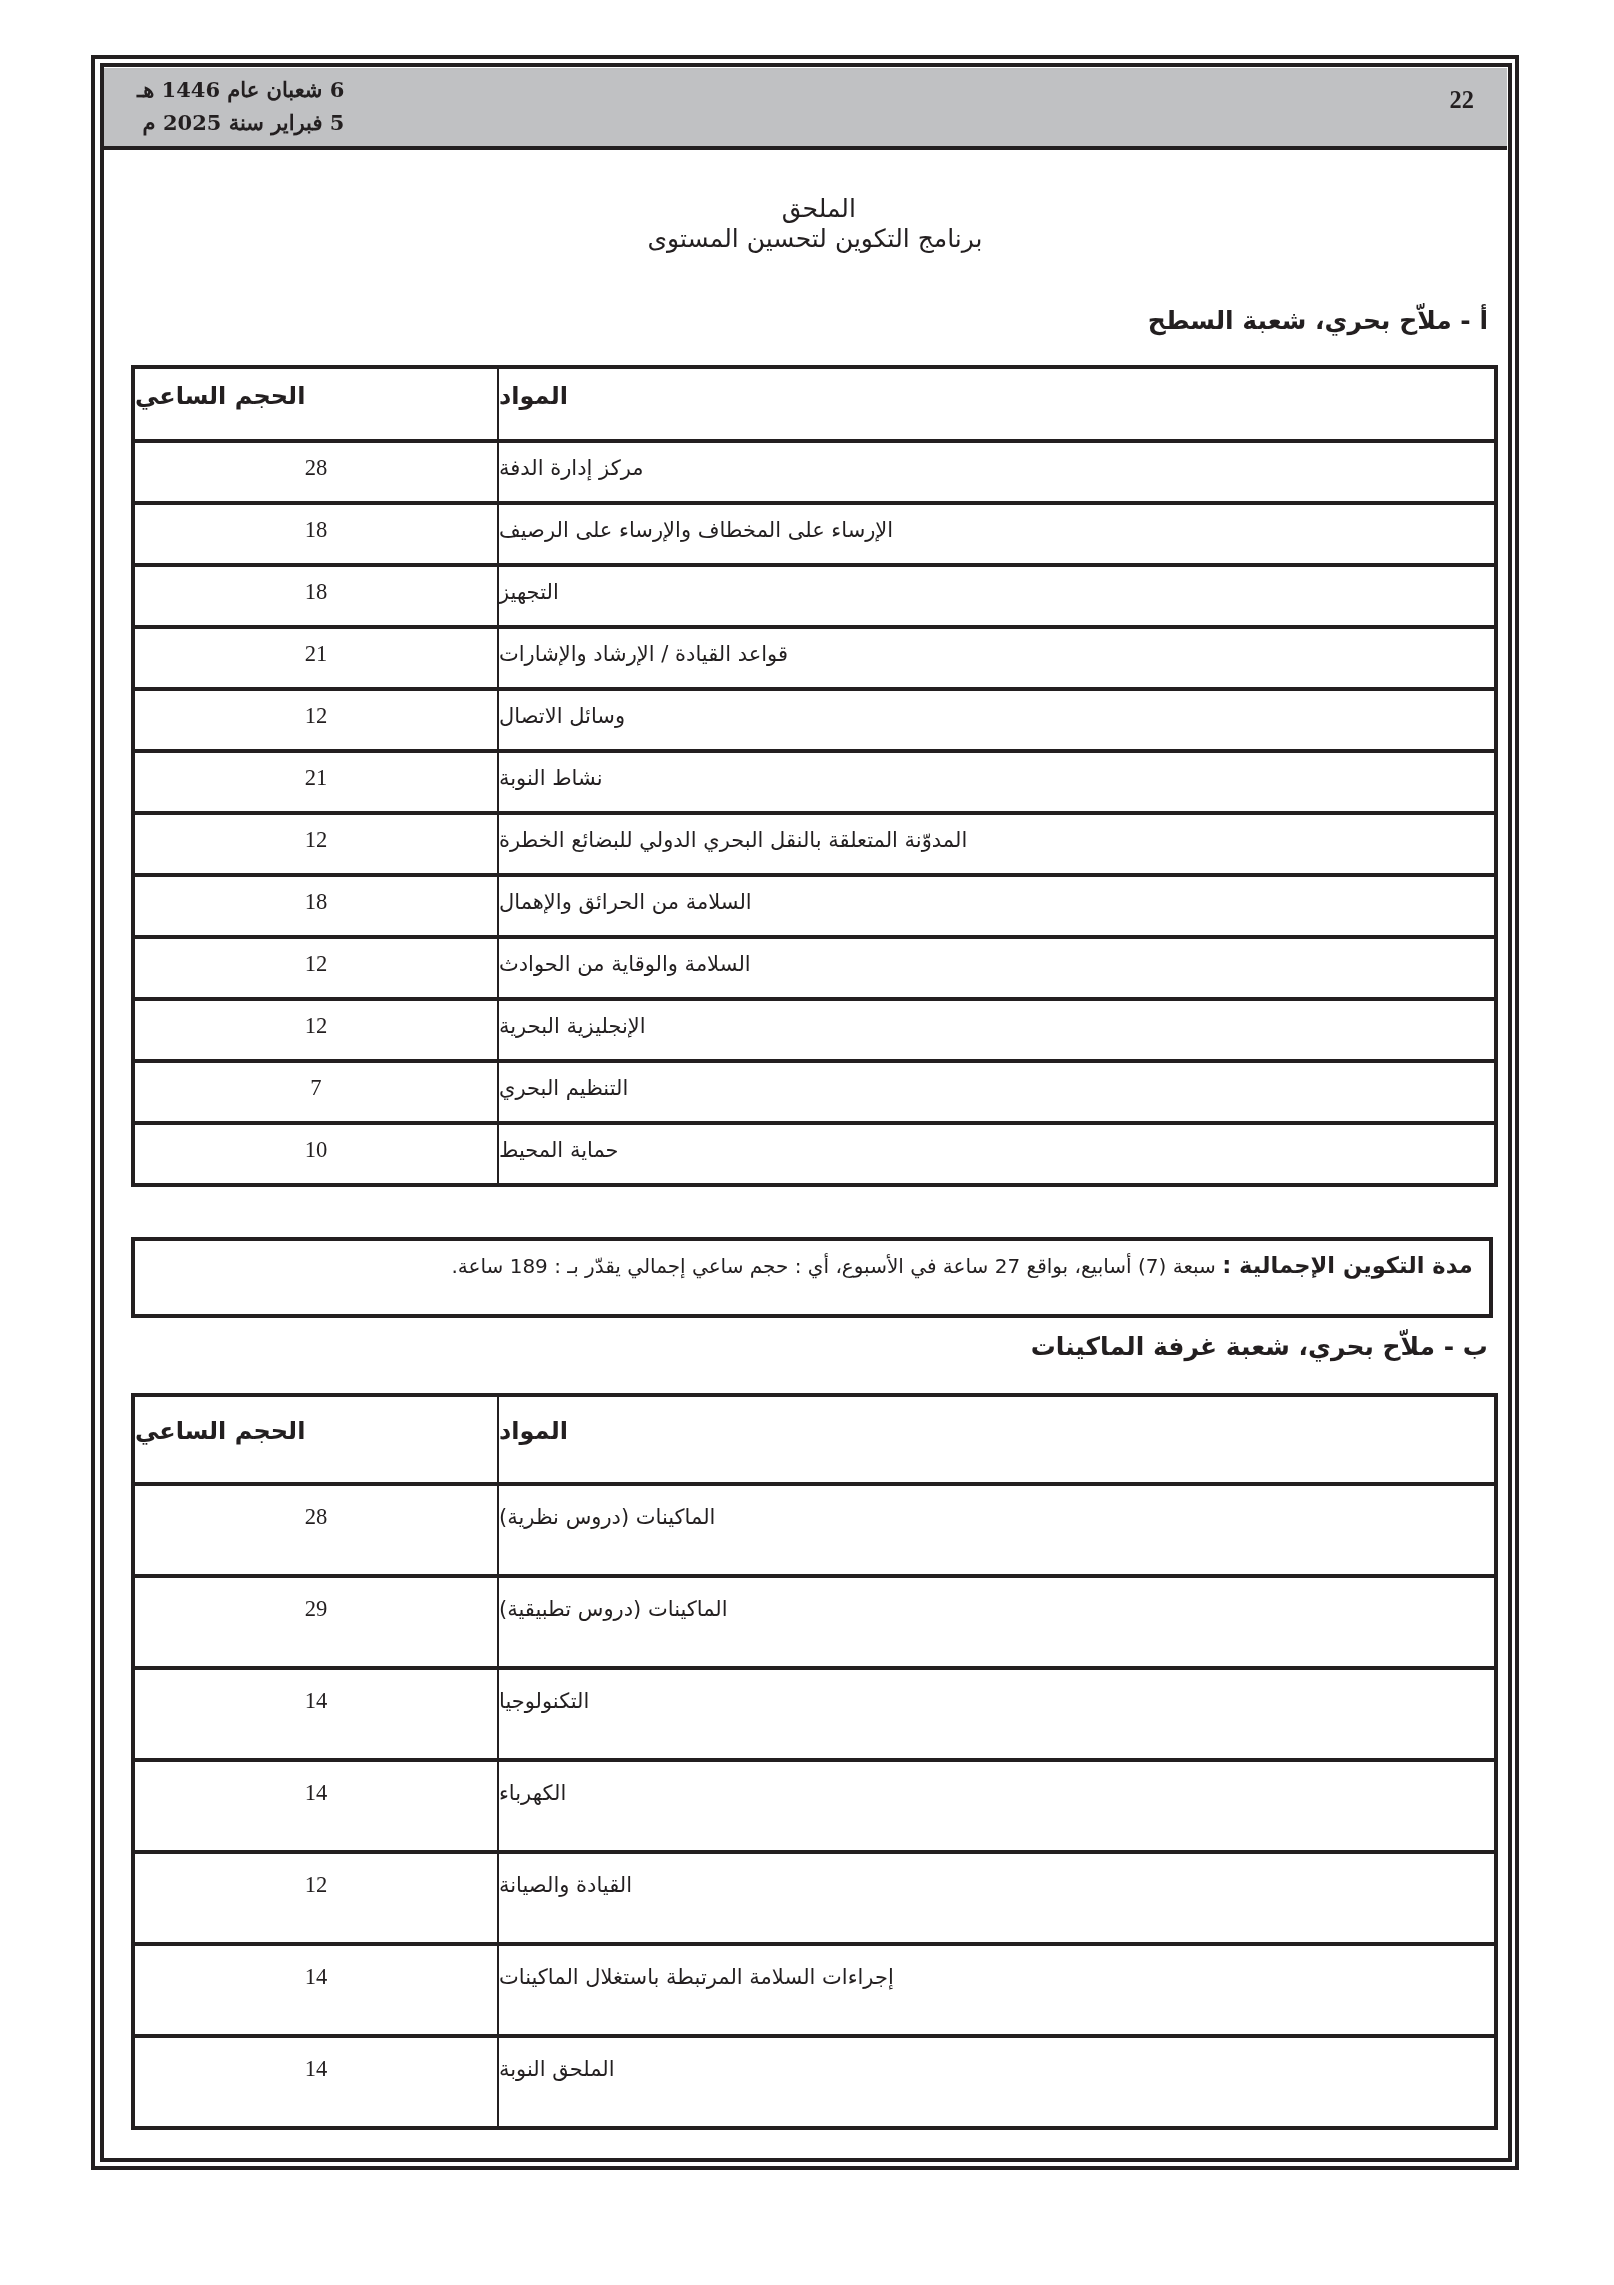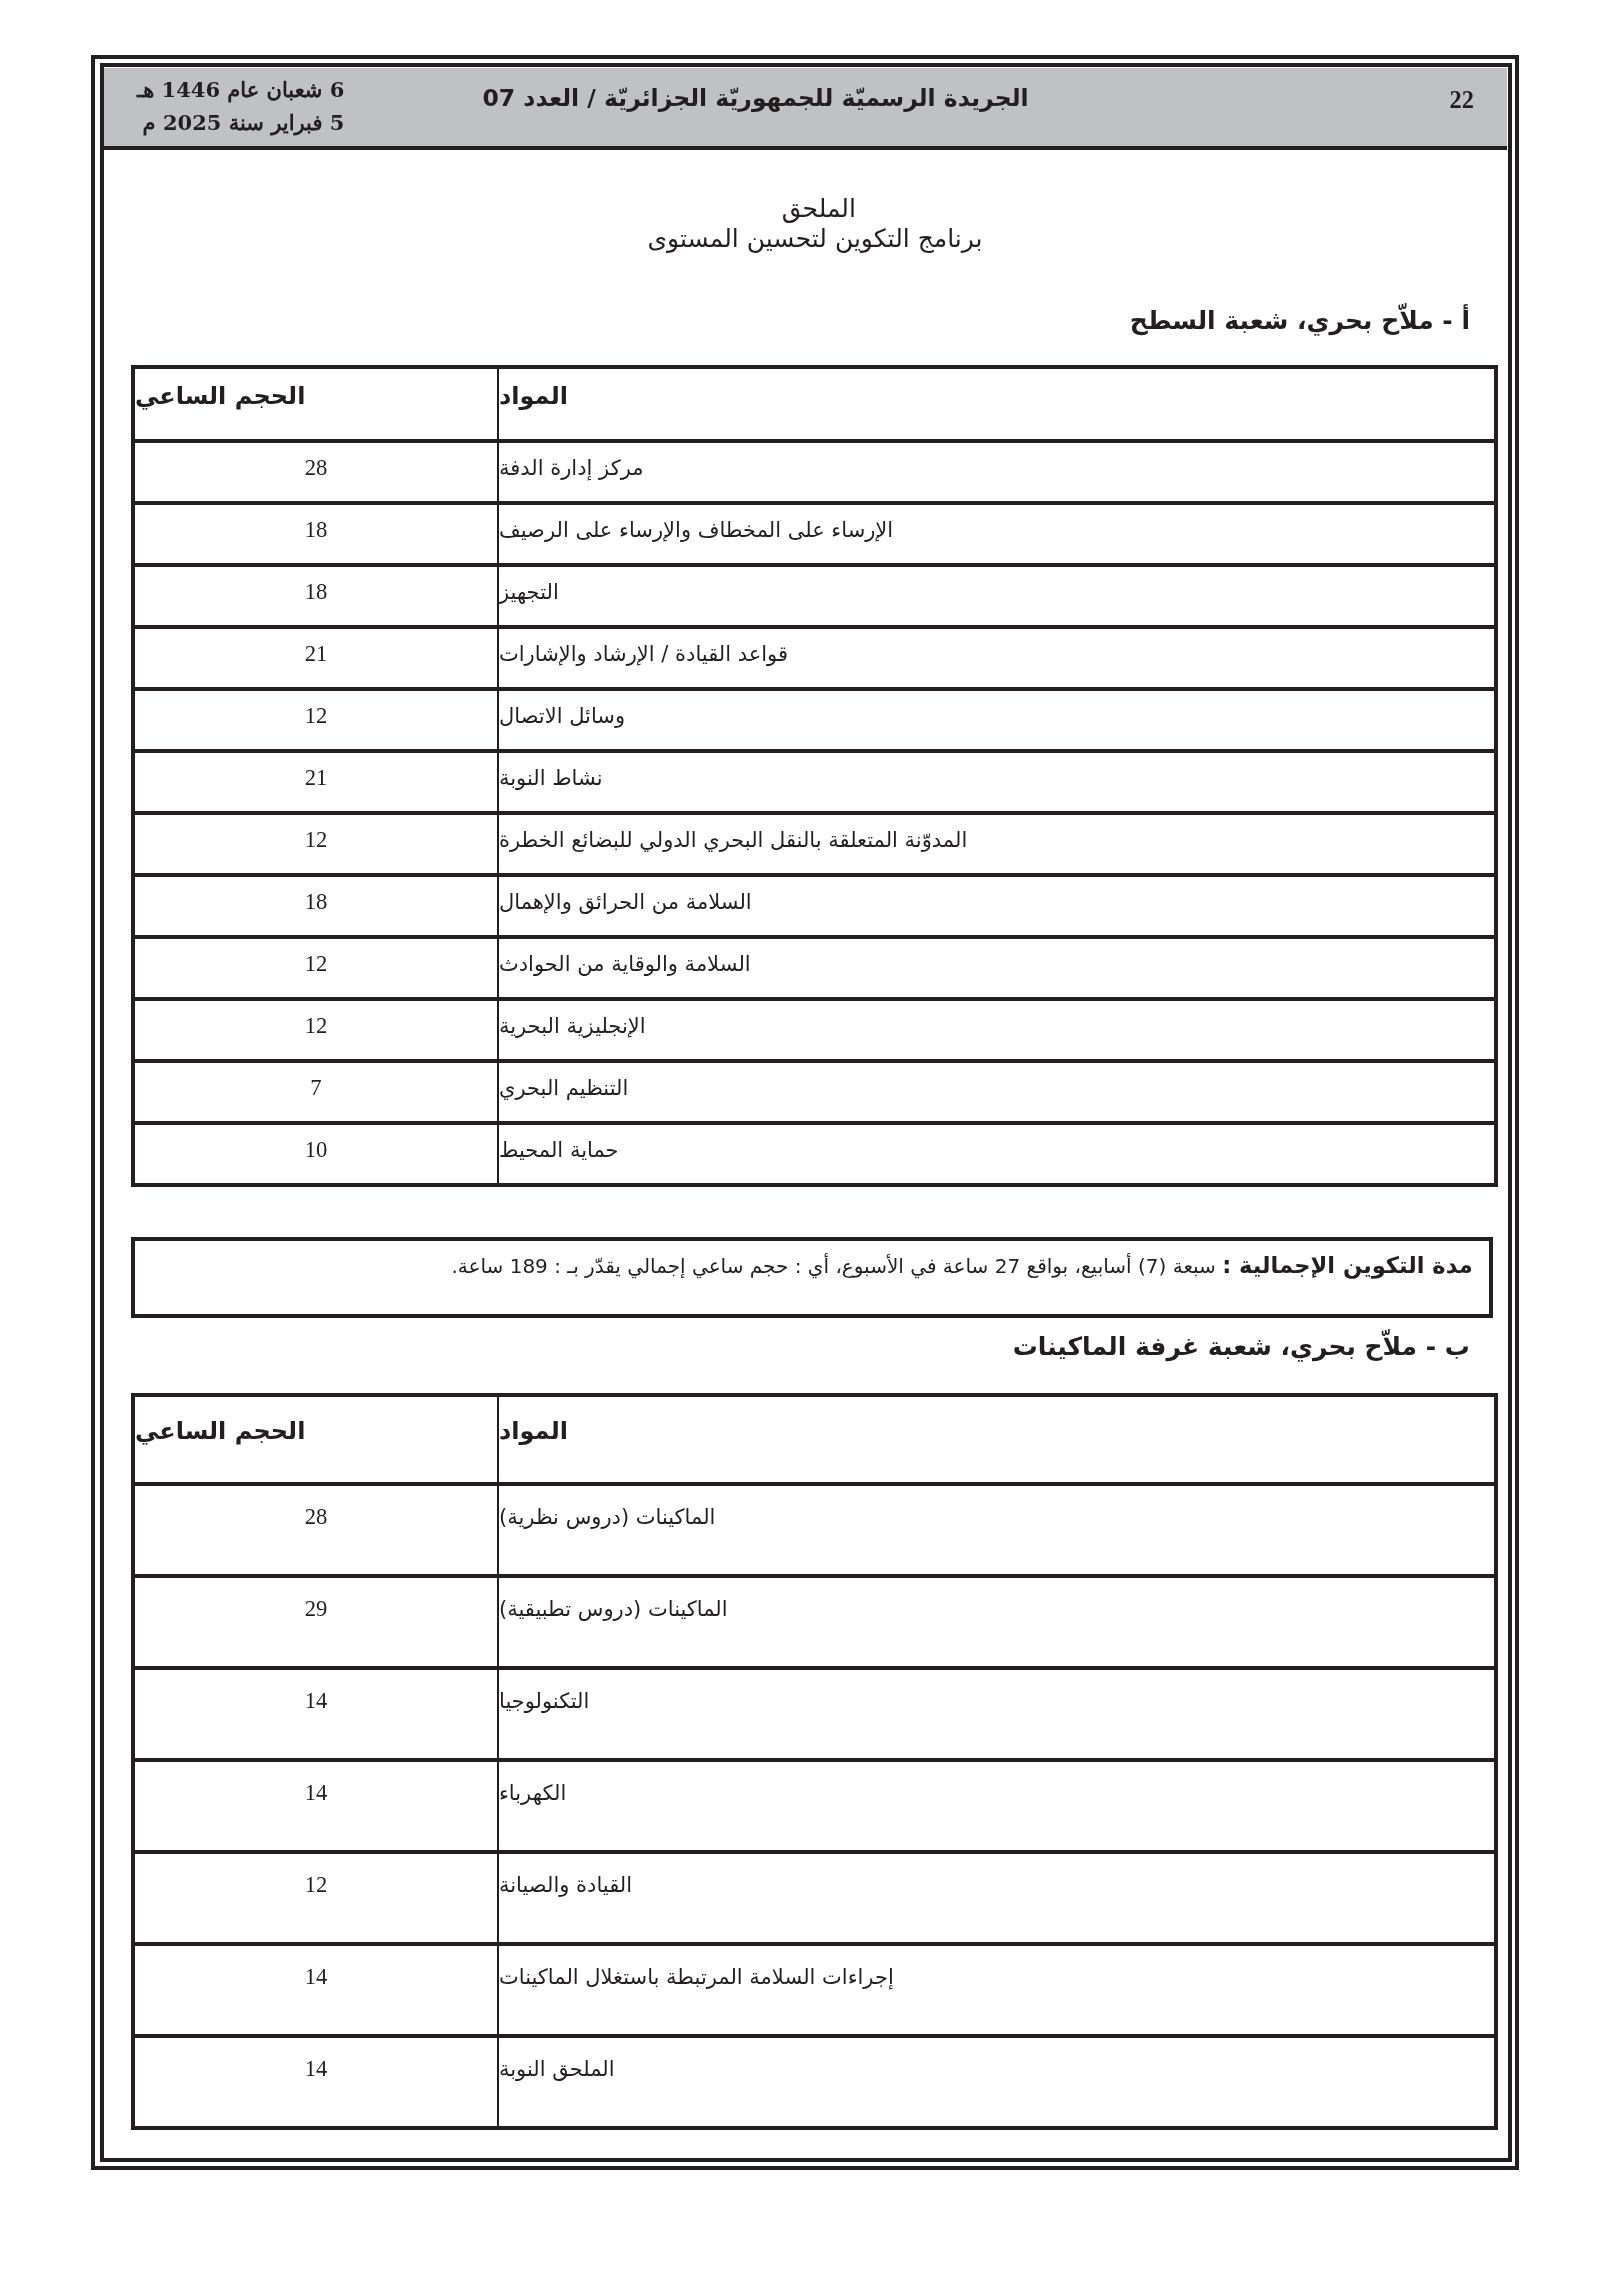--- a/index.html
+++ b/index.html
@@ -80,21 +80,21 @@
       left: 0;
       right: 0;
       text-align: center;
       font-weight: normal;
       font-size: 25px;
     }
     .annex-title.t1 { top: 194px; padding-left: 22.6px; }
     .annex-title.t2 { top: 224px; padding-left: 15px; }
     .section-heading {
       position: absolute;
-      right: 145px;
+      right: 127px;
       font-weight: bold;
       font-size: 25px;
     }
     .section-heading.a { top: 306px; }
     .section-heading.b { top: 1332px; }
 
     
     table.subjects {
       position: absolute;
       left: 131px;
@@ -159,21 +159,20 @@
     }
   </style>
 </head>
 <body>
 
 <div class="frame-outer"></div>
 <div class="frame-inner"></div>
 
 <div class="header-band">
   <div class="hdr-page">22</div>
-  <div class="hdr-title">الجريدة الرسميّة للجمهوريّة الجزائريّة / العدد 07</div>
   <div class="hdr-date">
     <div>6 شعبان عام 1446 هـ</div>
     <div>5 فبراير سنة 2025 م</div>
   </div>
 </div>
 
 <div class="annex-title t1">الملحق</div>
 <div class="annex-title t2">برنامج التكوين لتحسين المستوى</div>
 
 <div class="section-heading a">أ - ملاّح بحري، شعبة السطح</div>

